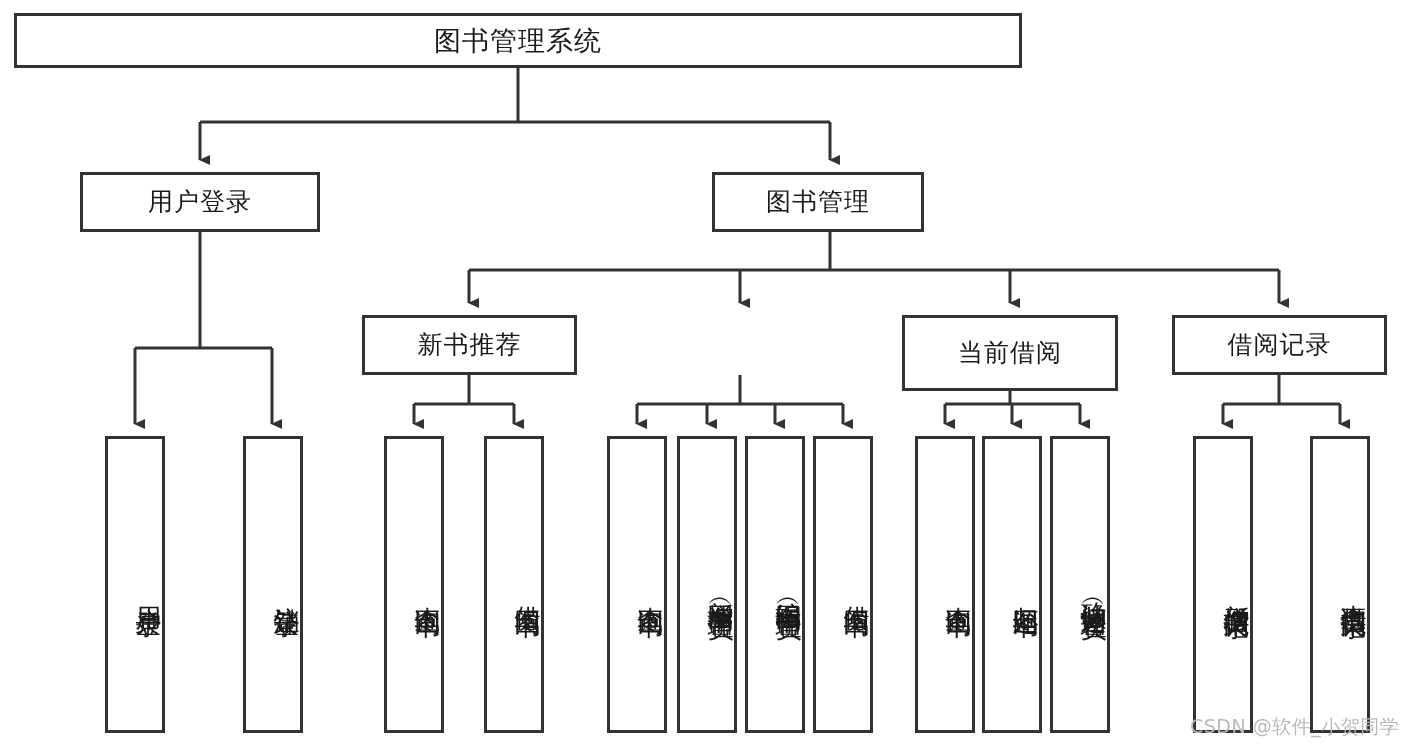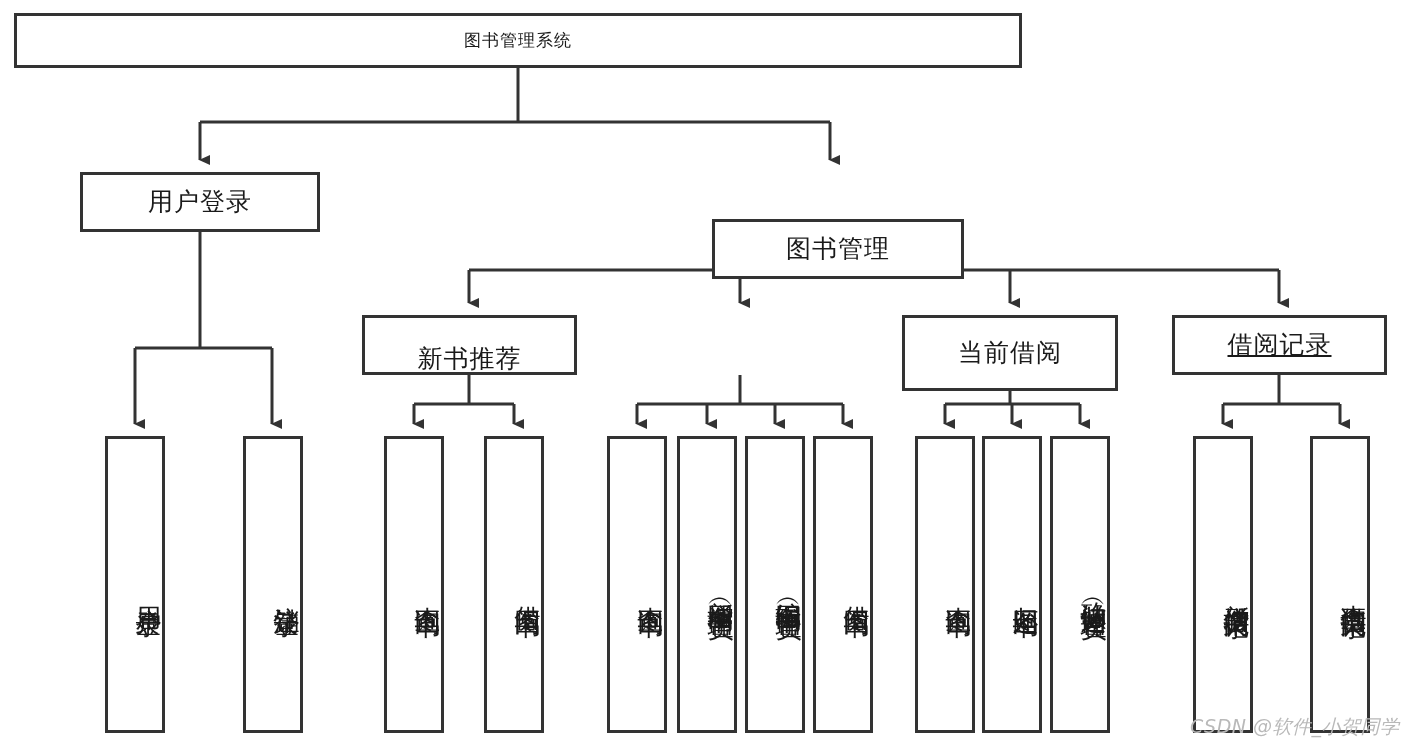--- a/index.html
+++ b/index.html
@@ -29,21 +29,21 @@
     align-items:center;
     justify-content:center;
     color:#1a1a1a;
   }
   .node.horiz{
     font-size:25px;
     line-height:1.1;
     letter-spacing:1px;
   }
   .node.root{
-    font-size:17px;
+    font-size:27px;
     justify-content:center;
   }
   .node.vert{
     writing-mode:vertical-rl;
     text-orientation:upright;
     font-size:26px;
     line-height:1.05;
     letter-spacing:2px;
     align-items:flex-start;
     justify-content:center;
@@ -119,31 +119,31 @@
     </g>
   </svg>
 
   <div class="node horiz root" style="left:14px;top:13px;width:1008px;height:55px;">
     <span>图书管理系统</span>
   </div>
 
   <div class="node horiz" style="left:80px;top:172px;width:240px;height:60px;">
     <span>用户登录</span>
   </div>
-  <div class="node horiz" style="left:712px;top:172px;width:252px;height:60px;margin-top:47px;">
+  <div class="node horiz" style="left:712px;top:172px;width:212px;height:60px;">
     <span>图书管理</span>
   </div>
 
-  <div class="node horiz" style="left:362px;top:315px;width:215px;height:60px;align-items:flex-end;">
+  <div class="node horiz" style="left:362px;top:315px;width:215px;height:60px;">
     <span>新书推荐</span>
   </div>
   <div class="node horiz" style="left:902px;top:315px;width:216px;height:76px;">
     <span>当前借阅</span>
   </div>
-  <div class="node horiz" style="left:1172px;top:315px;width:215px;height:60px;text-decoration:underline;">
+  <div class="node horiz" style="left:1172px;top:315px;width:215px;height:60px;">
     <span>借阅记录</span>
   </div>
 
   <div class="node vert" style="left:105px;top:436px;width:60px;height:297px;">
     <span>用户登录</span>
   </div>
   <div class="node vert" style="left:243px;top:436px;width:60px;height:297px;">
     <span>注销登录</span>
   </div>
 
@@ -177,15 +177,15 @@
     <span>确认归还（管理员）</span>
   </div>
 
   <div class="node vert" style="left:1193px;top:436px;width:60px;height:297px;">
     <span>新增借阅记录</span>
   </div>
   <div class="node vert" style="left:1310px;top:436px;width:60px;height:297px;">
     <span>查询借阅记录</span>
   </div>
 
-  <div class="watermark" style="left:1190px;top:714px;font-style:italic;">CSDN @软件_小贺同学</div>
+  <div class="watermark" style="left:1190px;top:714px;">CSDN @软件_小贺同学</div>
 
 </div>
 
 </body></html>

